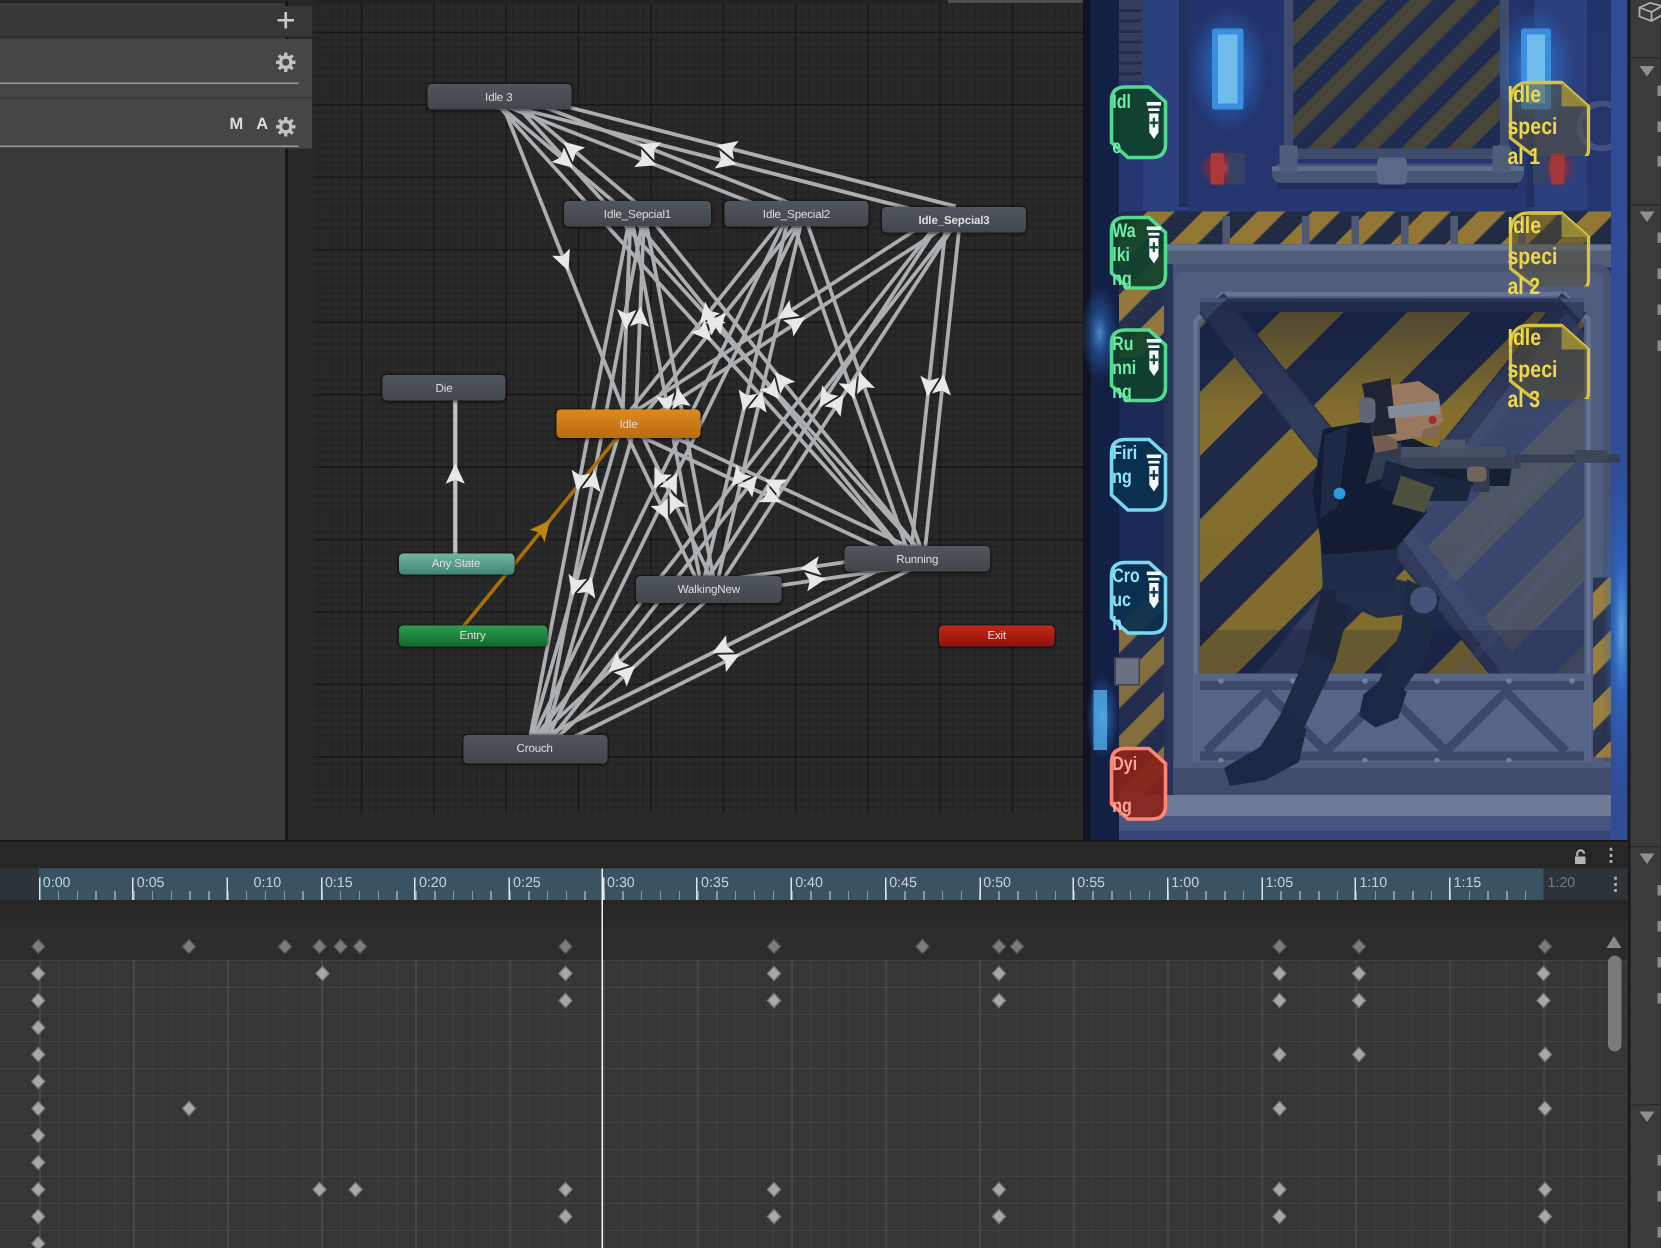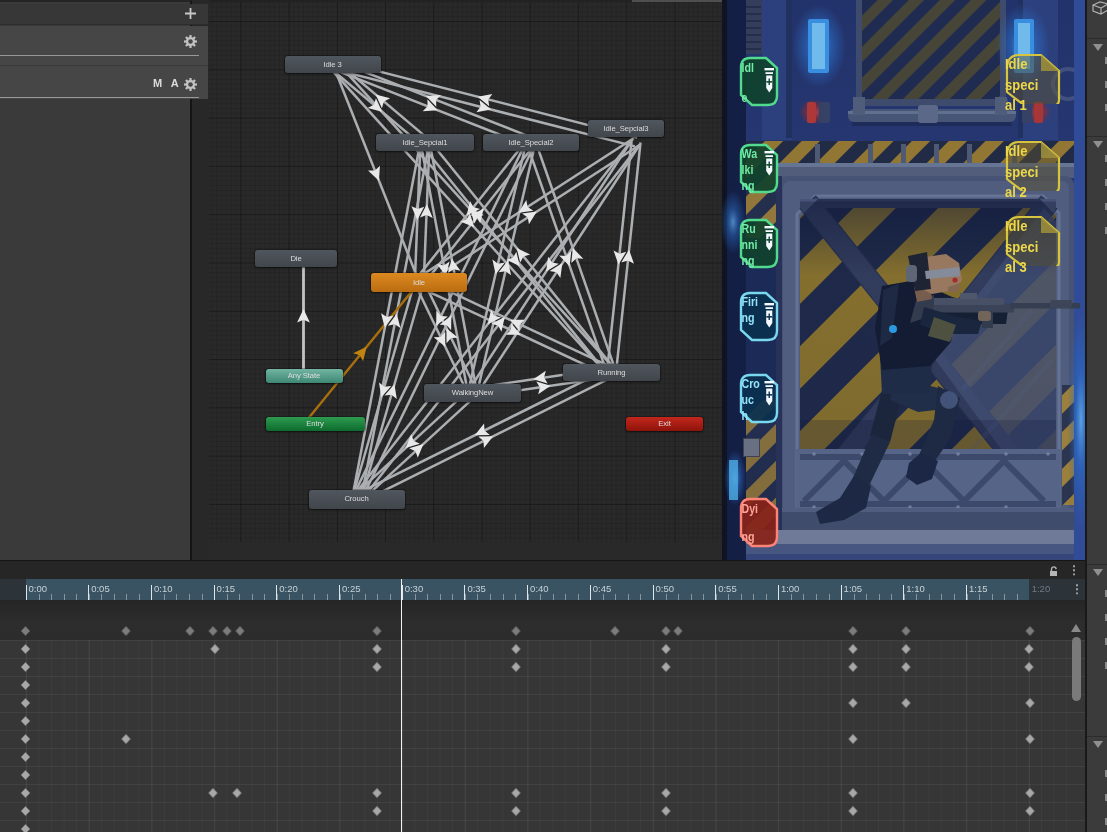--- a/index.html
+++ b/index.html
@@ -202,21 +202,21 @@
         <path d="M8,0 L-5.5,-6.4 L-2.8,0 L-5.5,6.4 Z" fill="#e8e8e8" transform="translate(273.0,431.7) rotate(153.5) scale(1.00)"></path>
         <path d="M8,0 L-5.5,-6.4 L-2.8,0 L-5.5,6.4 Z" fill="#e8e8e8" transform="translate(208.5,449.3) rotate(-42.6) scale(1.00)"></path>
         <path d="M8,0 L-5.5,-6.4 L-2.8,0 L-5.5,6.4 Z" fill="#e8e8e8" transform="translate(202.5,442.7) rotate(137.4) scale(1.00)"></path>
         <path d="M8,0 L-5.5,-6.4 L-2.8,0 L-5.5,6.4 Z" fill="#e8e8e8" transform="translate(167.0,173.2) rotate(68.4) scale(1.00)"></path>
         <path d="M8,0 L-5.5,-6.4 L-2.8,0 L-5.5,6.4 Z" fill="#e8e8e8" transform="translate(94.5,317.0) rotate(-90.0) scale(1.00)"></path>
         <path d="M8,0 L-5.5,-6.4 L-2.8,0 L-5.5,6.4 Z" fill="#c08410" transform="translate(152.6,353.0) rotate(-50.8) scale(1.00)"></path>
       </svg>
   <div class="node" style="left:75.5px;top:55.5px;width:96px;height:17.5px;line-height:17.5px;background:linear-gradient(#50565d,#41464c);">Idle 3</div>
 <div class="node" style="left:167.0px;top:133.5px;width:98px;height:17.0px;line-height:17.0px;background:linear-gradient(#50565d,#41464c);">Idle_Sepcial1</div>
 <div class="node" style="left:274.0px;top:133.5px;width:96px;height:17.0px;line-height:17.0px;background:linear-gradient(#50565d,#41464c);">Idle_Special2</div>
-<div class="node" style="left:379.0px;top:120px;width:76px;height:17.0px;line-height:17.0px;background:linear-gradient(#50565d,#41464c);">Idle_Sepcial3</div>
+<div class="node" style="left:379.0px;top:138px;width:96px;height:17.0px;line-height:17.0px;background:linear-gradient(#50565d,#41464c);font-weight:bold;">Idle_Sepcial3</div>
 <div class="node" style="left:46.0px;top:249.5px;width:82px;height:17.0px;line-height:17.0px;background:linear-gradient(#50565d,#41464c);">Die</div>
 <div class="node" style="left:162.0px;top:272.5px;width:96px;height:19.5px;line-height:19.5px;background:linear-gradient(#dd8920,#b96c10);">Idle</div>
 <div class="node" style="left:56.5px;top:369.0px;width:77px;height:13.5px;line-height:13.5px;background:linear-gradient(#72b5a2,#3d8773);">Any State</div>
 <div class="node" style="left:56.5px;top:417.0px;width:99px;height:13.5px;line-height:13.5px;background:linear-gradient(#2d9c4f,#0d6b2e);">Entry</div>
 <div class="node" style="left:215.0px;top:383.5px;width:97px;height:18.5px;line-height:18.5px;background:linear-gradient(#50565d,#41464c);">WalkingNew</div>
 <div class="node" style="left:354.0px;top:363.5px;width:97px;height:17.5px;line-height:17.5px;background:linear-gradient(#50565d,#41464c);">Running</div>
 <div class="node" style="left:417.0px;top:417.0px;width:77px;height:13.5px;line-height:13.5px;background:linear-gradient(#c2271b,#8e130b);">Exit</div>
 <div class="node" style="left:99.5px;top:490.0px;width:96px;height:18.5px;line-height:18.5px;background:linear-gradient(#50565d,#41464c);">Crouch</div>
  </div>
  <div id="topstrip"></div>
@@ -551,21 +551,21 @@
   <div class="kebab" style="left:1068px;top:2px">⋮</div>
  </div>
  <div id="ruler">
   <div id="rblue"></div>
   <div id="rminor"></div>
   <div class="mtick" style="left:25.5px"></div>
       <div class="rlab" style="left:28.5px">0:00</div>
       <div class="mtick" style="left:88.2px"></div>
       <div class="rlab" style="left:91.2px">0:05</div>
       <div class="mtick" style="left:150.9px"></div>
-      <div class="rlab" style="left:154px">0:10</div>
+      <div class="rlab" style="left:169px">0:10</div>
       <div class="mtick" style="left:213.6px"></div>
       <div class="rlab" style="left:216.6px">0:15</div>
       <div class="mtick" style="left:276.3px"></div>
       <div class="rlab" style="left:279.3px">0:20</div>
       <div class="mtick" style="left:339.0px"></div>
       <div class="rlab" style="left:342.0px">0:25</div>
       <div class="mtick" style="left:401.7px"></div>
       <div class="rlab" style="left:404.7px">0:30</div>
       <div class="mtick" style="left:464.4px"></div>
       <div class="rlab" style="left:467.4px">0:35</div>

